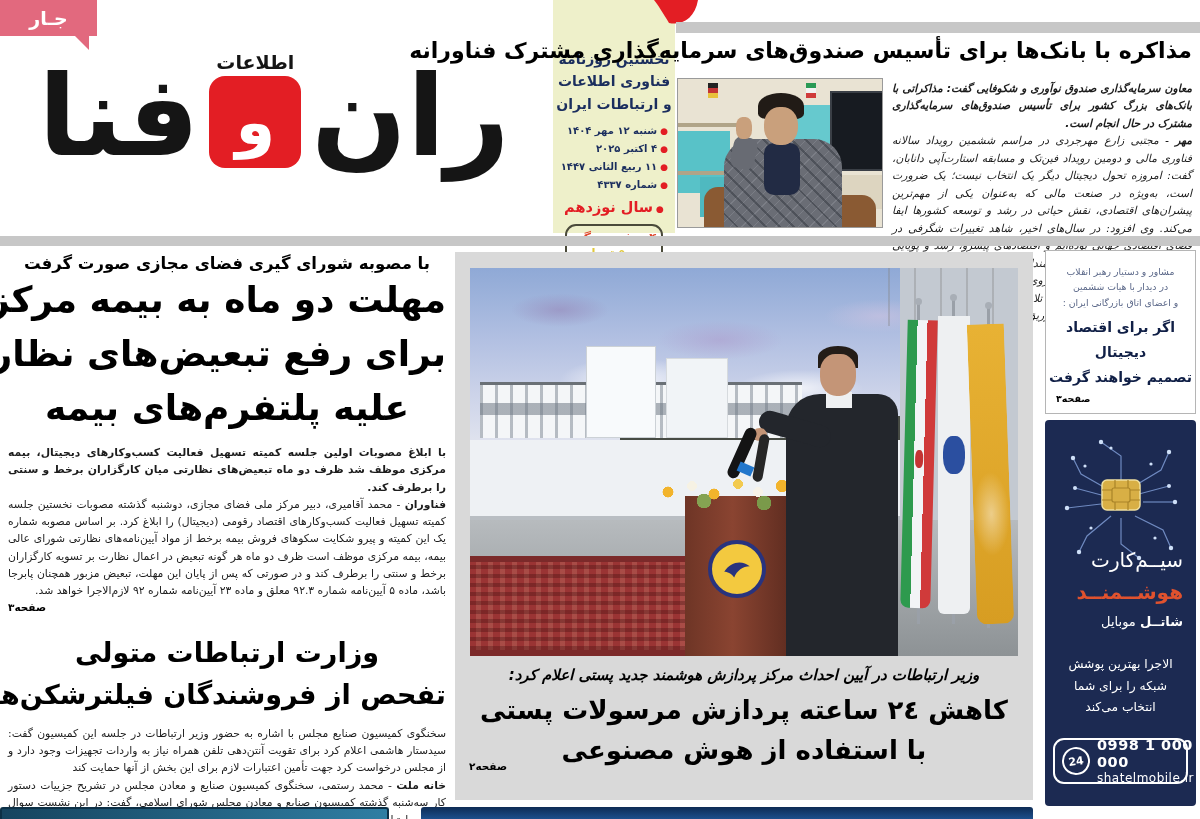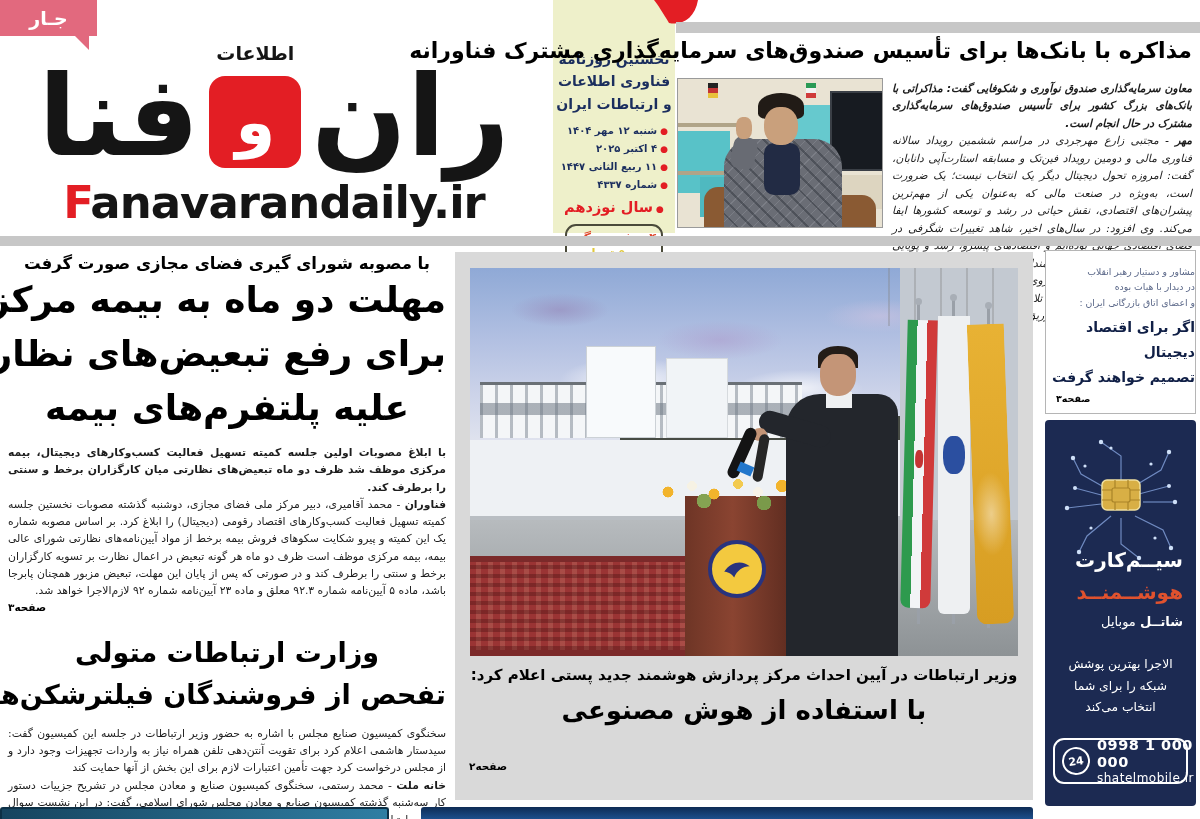--- a/index.html
+++ b/index.html
@@ -10,21 +10,21 @@
   .jaar { position:absolute; left:0; top:0; width:97px; height:36px; background:#e2697e;
           color:#fff; font-weight:bold; font-size:19px; letter-spacing:7px;
           display:flex; align-items:center; justify-content:center; z-index:5; }
   .jaar::after { content:""; position:absolute; right:8px; bottom:-14px;
           border:8px solid transparent; border-top:8px solid #e2697e; border-right:8px solid #e2697e; }
 
   
   .logo { position:absolute; left:28px; top:30px; width:492px; text-align:center; }
   .logo-fa { direction:rtl; display:flex; align-items:flex-end; justify-content:center; gap:10px; height:138px; }
   .logo-part { font-size:112px; font-weight:bold; color:#151515; line-height:.92; }
-  .vav-col { display:flex; flex-direction:column; align-items:center; gap:12px; }
+  .vav-col { display:flex; flex-direction:column; align-items:center; gap:3px; }
   .logo-etelaat { font-size:19px; font-weight:bold; color:#151515; }
   .vav-box { width:92px; height:92px; background:#e31e24; border-radius:16px; color:#fff;
              font-size:64px; font-weight:bold; display:flex; align-items:center; justify-content:center; }
   .logo-en { margin-top:8px; font-size:45px; font-weight:bold; color:#151515; letter-spacing:-1px; }
   .logo-en .f-red { color:#e31e24; }
 
   
   .greencol { position:absolute; left:553px; top:0; width:122px; height:233px; background:#eef0ca;
               direction:rtl; text-align:center; padding-top:48px; }
   .tagline div { color:#1b2e5e; font-weight:bold; font-size:14px; line-height:1.6; }
@@ -150,38 +150,38 @@
       background:#c43434; border-radius:40%; }
   .ph-flag-white { position:absolute; left:468px; top:48px; width:32px; height:298px; background:#eef0f2; border-radius:0 0 6px 6px; }
   .ph-flag-white::after { content:""; position:absolute; left:5px; top:120px; width:22px; height:38px;
       background:#2b4fa0; border-radius:42%; }
   .ph-flag-gold { position:absolute; left:502px; top:56px; width:37px; height:300px; border-radius:0 0 10px 10px;
       background:linear-gradient(180deg,#e8b234,#d79d22); transform:rotate(-2deg);
       background-image:radial-gradient(26px 60px at 18px 190px, rgba(255,255,255,.45), transparent 70%),
         linear-gradient(180deg,#e8b234,#d79d22); }
 
   .panel-kicker { position:absolute; top:414px; width:100%; text-align:center; direction:rtl;
-      font-size:15px; font-weight:bold; color:#000; }
+      font-size:15px; font-weight:bold; color:#000;font-style:italic; }
   .panel-h { position:absolute; top:438px; width:100%; text-align:center; direction:rtl; color:#000; }
   .panel-h div { font-size:26px; font-weight:bold; line-height:1.55; }
   .panel-ref { position:absolute; left:14px; bottom:28px; font-weight:bold; font-size:10.5px; direction:rtl; }
 
   
   .advbox { position:absolute; left:1045px; top:250px; width:151px; height:164px; background:#fff;
-      border:1px solid #b5b5b5; direction:rtl; padding-top:13px; }
+      border:1px solid #b5b5b5; direction:rtl; text-align:center; padding-top:13px; }
   .adv-k div { font-size:9.3px; color:#5a6788; line-height:1.65; }
   .adv-h { margin-top:5px; }
   .adv-h div { font-size:14px; font-weight:bold; color:#101f46; line-height:1.8; }
   .adv-ref { position:absolute; left:10px; bottom:9px; font-weight:bold; font-size:9.5px; }
 
   
   .shatel { position:absolute; left:1045px; top:420px; width:151px; height:386px; background:#1c2a52;
       border-radius:4px; overflow:hidden; direction:rtl; color:#fff; }
   .sh-circuit { position:absolute; left:6px; top:4px; }
-  .sh1 { position:absolute; top:128px; right:13px; font-size:20px; font-weight:bold; }
+  .sh1 { position:absolute; top:128px; right:13px; font-size:20px; font-weight:normal; }
   .sh2 { position:absolute; top:160px; right:13px; font-size:20px; font-weight:bold; color:#e0522e; }
   .sh3 { position:absolute; top:194px; right:13px; font-size:13px; }
   .sh3 b { font-weight:bold; }
   .sh-tag { position:absolute; top:234px; width:100%; text-align:center; font-size:12.3px; line-height:1.75; }
   .sh-contact { position:absolute; left:8px; right:8px; top:318px; height:46px; border:2px solid #fff;
       border-radius:11px; display:flex; direction:ltr; align-items:center; padding:0 7px; gap:7px; }
   .sh-24 { width:28px; height:28px; border:2px solid #fff; border-radius:50%; display:flex;
       align-items:center; justify-content:center; font-size:11px; font-weight:bold; flex:none;
       transform:rotate(-8deg); }
   .sh-lines { direction:ltr; text-align:left; }
@@ -206,21 +206,20 @@
 
   <div class="logo">
     <div class="logo-fa">
       <span class="logo-part">ران</span>
       <span class="vav-col">
         <span class="logo-etelaat">اطلاعات</span>
         <span class="vav-box">و</span>
       </span>
       <span class="logo-part">فنا</span>
     </div>
-    <div class="logo-en"><span class="f-red">F</span><span>anavarandaily.ir</span></div>
   </div>
 
   <div class="greencol">
     <div class="tagline">
       <div>نخستین روزنامه</div>
       <div>فناوری اطلاعات</div>
       <div>و ارتباطات ایران</div>
     </div>
     <div class="dates">
       <div><span class="dot">●</span><span>شنبه ۱۲ مهر ۱۴۰۴</span></div>
@@ -330,29 +329,30 @@
       <div class="ph-arm"></div>
       <div class="ph-hand"></div>
       <div class="ph-hair"></div>
       <div class="ph-head"></div>
       <div class="ph-mic1"></div>
       <div class="ph-mic2"></div>
       <div class="ph-micband"></div>
     </div>
     <div class="panel-kicker">وزیر ارتباطات در آیین احداث مرکز پردازش هوشمند جدید پستی اعلام کرد:</div>
     <div class="panel-h">
+      <div>کاهش ٢٤ ساعته پردازش مرسولات پستی</div>
       <div>با استفاده از هوش مصنوعی</div>
     </div>
     <div class="panel-ref pageref">صفحه۲</div>
   </div>
 
   <div class="advbox">
     <div class="adv-k">
       <div>مشاور و دستیار رهبر انقلاب</div>
-      <div>در دیدار با هیات بوده</div>
+      <div>در دیدار با هیات ششمین</div>
       <div>و اعضای اتاق بازرگانی ایران :</div>
     </div>
     <div class="adv-h">
       <div>اگر برای اقتصاد دیجیتال</div>
       <div>تصمیم خواهند گرفت</div>
     </div>
     <div class="adv-ref pageref">صفحه۳</div>
   </div>
 
   <div class="shatel">

